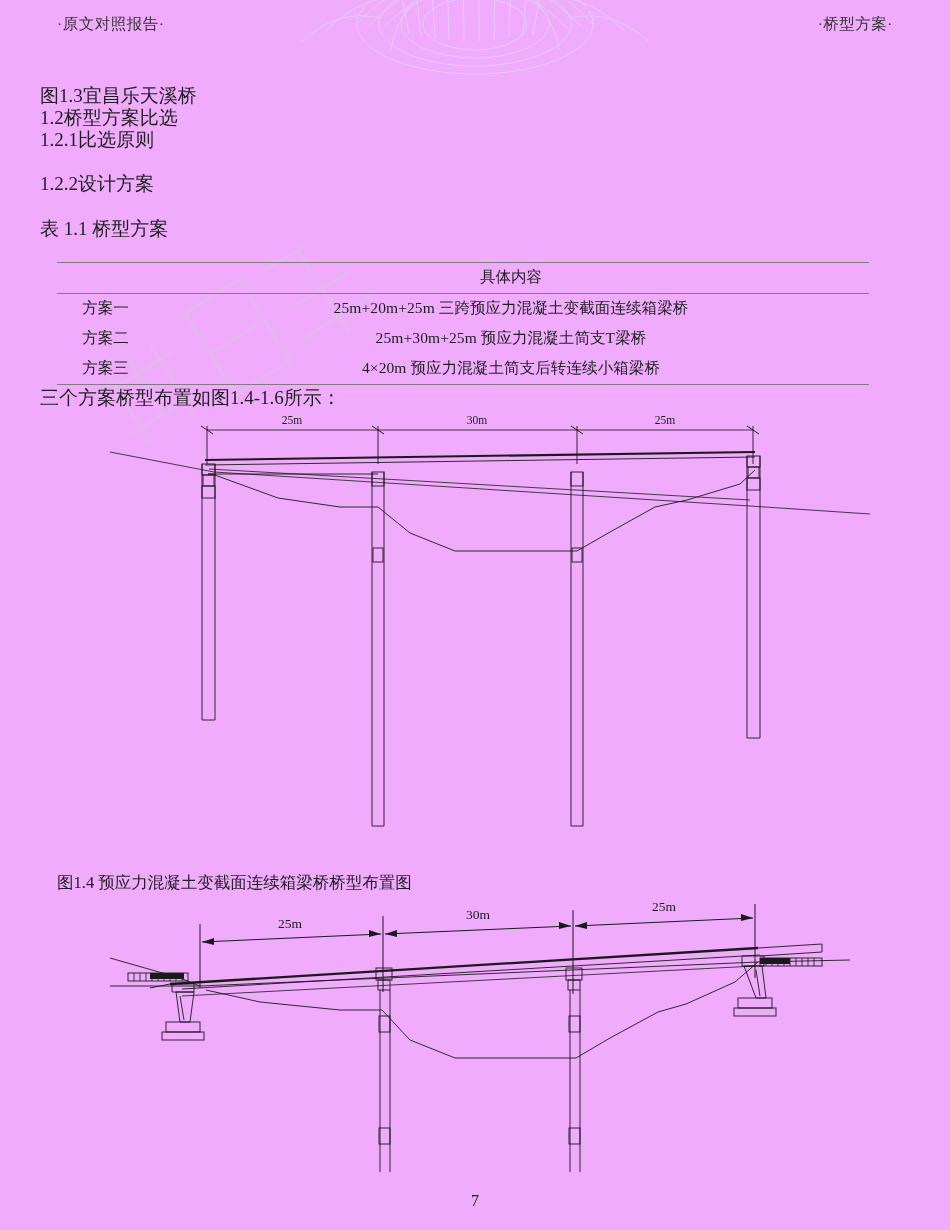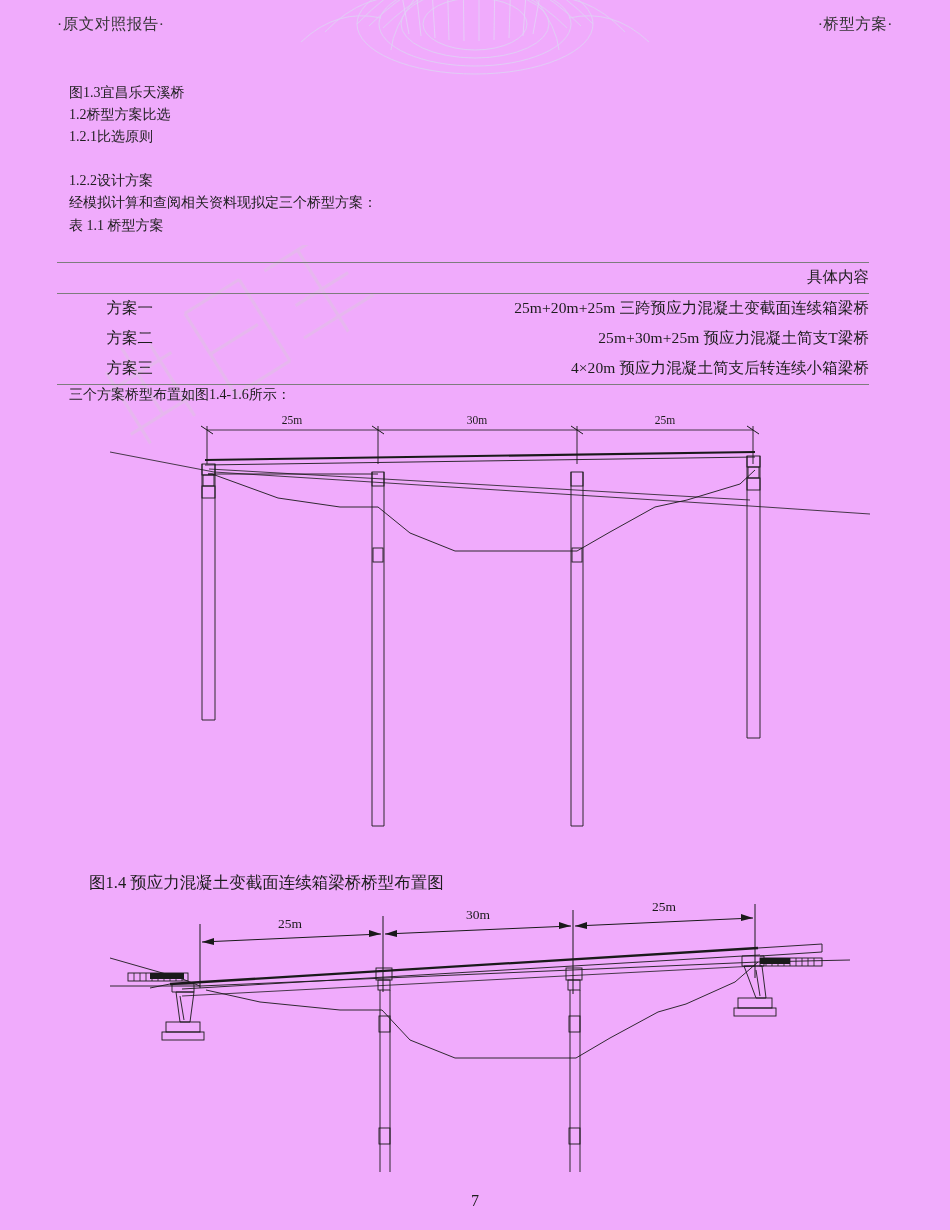--- a/index.html
+++ b/index.html
@@ -50,40 +50,40 @@
     top: 245px;
     width: 360px;
     height: 200px;
     pointer-events: none;
     opacity: 0.32;
   }
 
   
   .txt {
     position: absolute;
-    left: 69px;
-    font-size: 14px;
+    left: 40px;
+    font-size: 19px;
     line-height: 1;
     color: #1d1d1d;
     white-space: nowrap;
   }
 
   
   #spec-table {
     position: absolute;
     left: 57px;
     top: 262px;
     width: 812px;
     border-collapse: collapse;
     font-size: 15.5px;
     color: #1d1d1d;
   }
   #spec-table td, #spec-table th {
     padding: 4px 0 5px 0;
-    text-align: right;
+    text-align: center;
     font-weight: normal;
     white-space: nowrap;
   }
   #spec-table .c1 { width: 95px; padding-left: 1px; font-family: Liberation Mono, monospace; }
   #spec-table .c2 { padding-left: 0px; }
   #spec-table thead tr { border-top: 1.6px solid #7d7d7d; }
   #spec-table thead tr th { border-bottom: 1.4px solid #7d7d7d; }
   #spec-table tbody tr:last-child td { border-bottom: 1.4px solid #7d7d7d; }
   .mono-dim { font-family: "Liberation Serif", serif; letter-spacing: 0.1px; }
 
@@ -92,21 +92,20 @@
     position: absolute;
   }
   .figure svg { display: block; }
 
   .caption {
     position: absolute;
     left: 57px;
     font-size: 16.5px;
     color: #1d1d1d;
     white-space: nowrap;
-    margin-left: 32px;
   }
 
   .pageno {
     position: absolute;
     left: 0;
     width: 950px;
     text-align: center;
     font-size: 16px;
     color: #1d1d1d;
   }
@@ -156,21 +155,20 @@
         <path d="M150,44 L150,140 M150,44 L214,44 M150,92 L206,92 M214,44 L214,140 M150,140 L214,140"></path>
         <path d="M240,50 L318,50 M279,50 L279,146 M248,96 L310,96 M238,128 L320,128"></path>
       </g>
     </svg>
   </div>
 
   <div class="txt" style="top:86px">图1.3宜昌乐天溪桥</div>
   <div class="txt" style="top:108px">1.2桥型方案比选</div>
   <div class="txt" style="top:130px">1.2.1比选原则</div>
   <div class="txt" style="top:174px">1.2.2设计方案</div>
-  <div class="txt" style="top:196px">经模拟计算和查阅相关资料现拟定三个桥型方案：</div>
   <div class="txt" style="top:219px">表 1.1 桥型方案</div>
 
   <table id="spec-table">
     <thead>
       <tr>
         <th class="c1"></th>
         <th class="c2">具体内容</th>
       </tr>
     </thead>
     <tbody>

